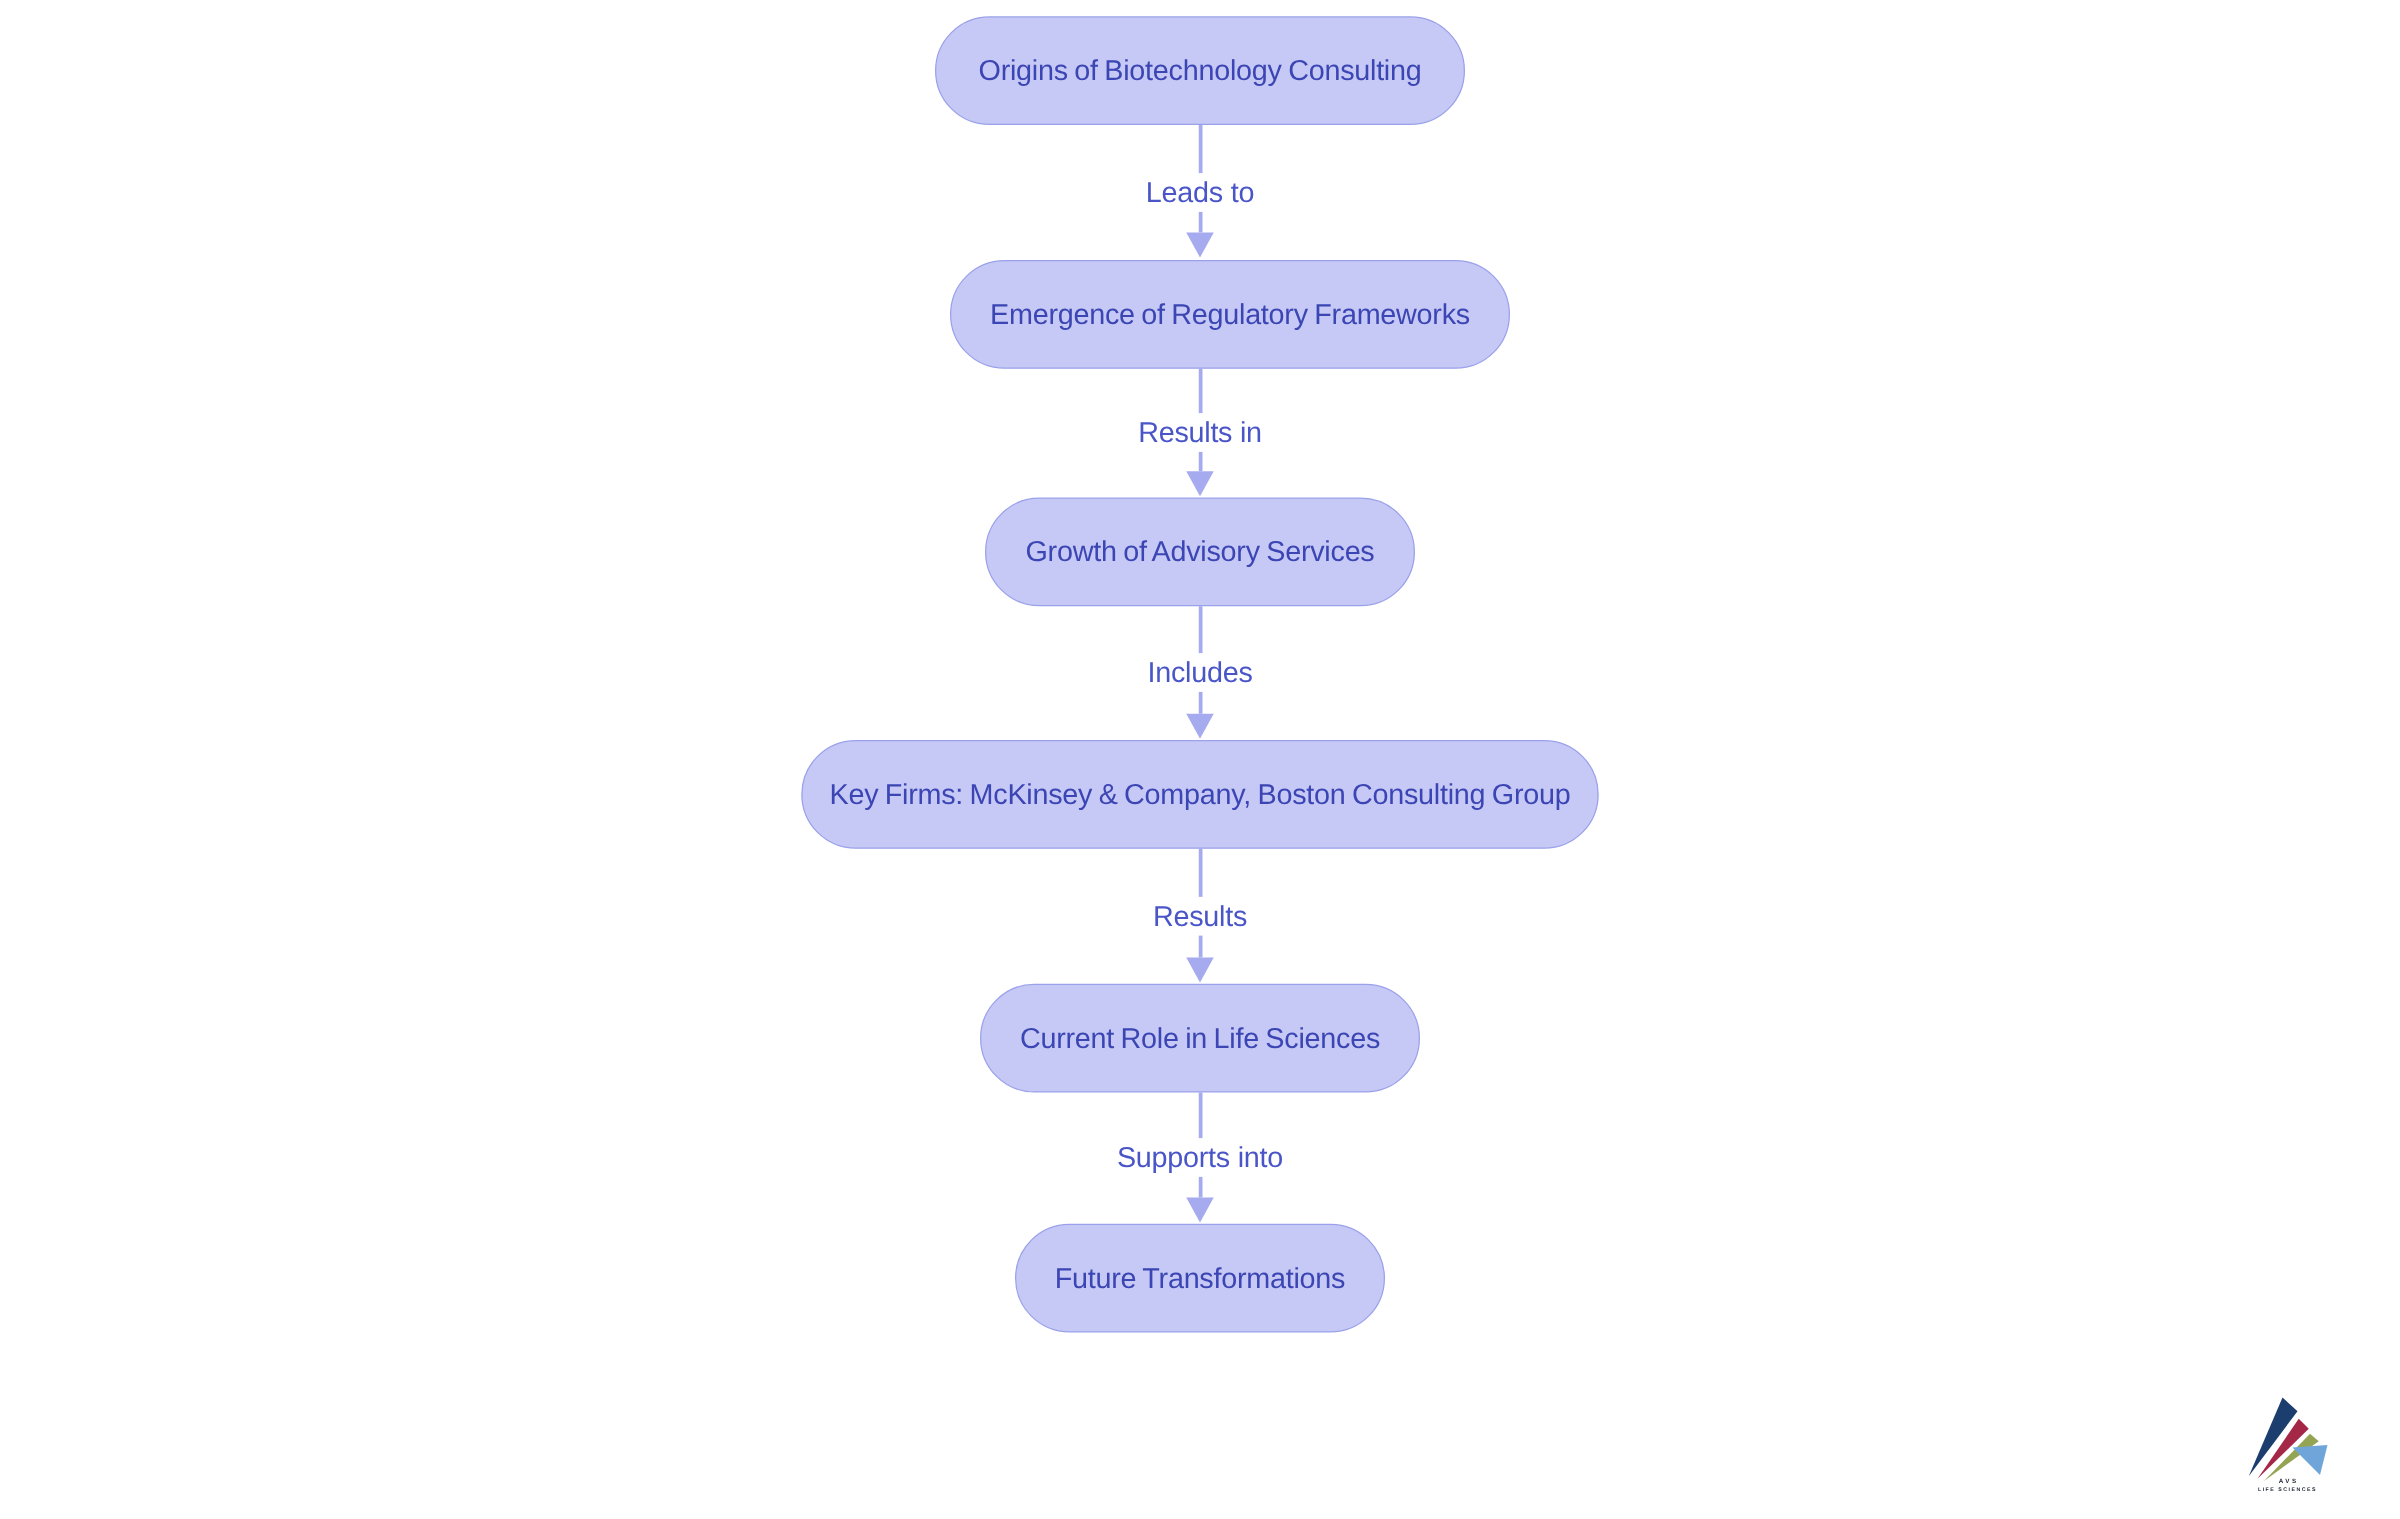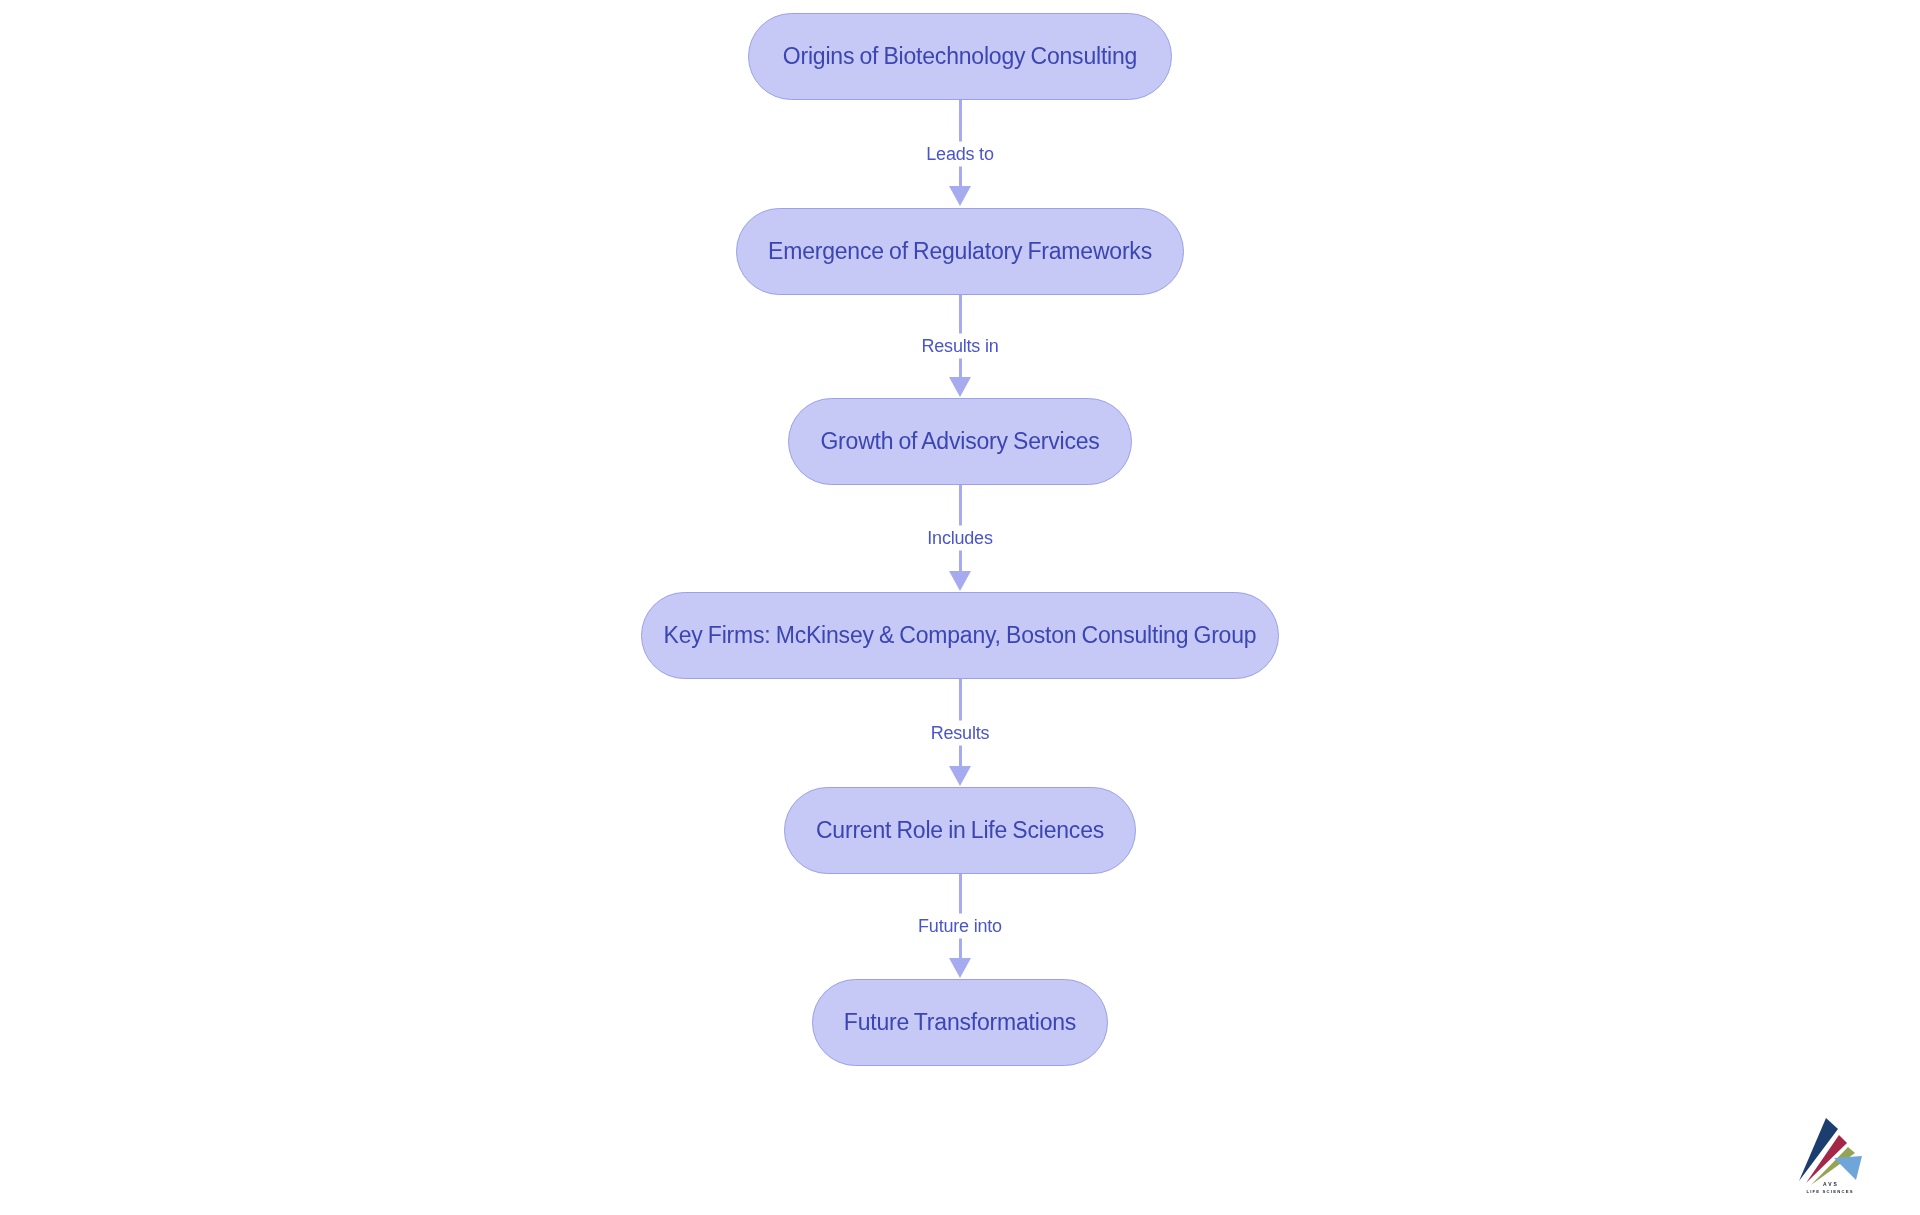--- a/index.html
+++ b/index.html
@@ -55,21 +55,21 @@
   .edge-label {
     position: absolute;
     left: 960px;
     transform: translate(-50%, -50%);
     background: var(--background, #ffffff);
     padding: 2px 7px;
     z-index: 2;
   }
   .edge-label span {
     color: var(--edge-label-text, #4a56c8);
-    font-size: 18px;
+    font-size: 23px;
     letter-spacing: -0.2px;
     white-space: nowrap;
   }
   .logo {
     position: absolute;
     left: 1782px;
     top: 1108px;
     width: 95px;
     height: 88px;
     z-index: 3;
@@ -83,21 +83,21 @@
   .logo .logo-name    { font-size: 4.2px; letter-spacing: 1.2px; }
 </style>
 </head>
 <body>
 
 <div class="canvas">
 
   <div class="node" style="left:748px; top:13px;  width:424px;">
     <span>Origins of Biotechnology Consulting</span>
   </div>
-  <div class="node" style="left:736px; top:208px; width:448px;">
+  <div class="node" style="left:760px; top:208px; width:448px;">
     <span>Emergence of Regulatory Frameworks</span>
   </div>
   <div class="node" style="left:788px; top:398px; width:344px;text-align:right;">
     <span>Growth of Advisory Services</span>
   </div>
   <div class="node" style="left:784px; top:787px; width:352px;">
     <span>Current Role in Life Sciences</span>
   </div>
   <div class="node" style="left:641px; top:592px; width:638px;">
     <span>Key Firms: McKinsey &amp; Company, Boston Consulting Group</span>
@@ -126,21 +126,21 @@
 
   <div class="edge-line" style="top:679px; height:87px;"></div>
   <div class="arrowhead" style="top:766px;"></div>
   <div class="edge-label" style="top:733px;">
     <span>Results</span>
   </div>
 
   <div class="edge-line" style="top:874px; height:84px;"></div>
   <div class="arrowhead" style="top:958px;"></div>
   <div class="edge-label" style="top:926px;">
-    <span>Future into</span>
+    <span>Supports into</span>
   </div>
 
   <svg class="logo" viewBox="0 0 95 88">
     <polygon points="17,73 44,10 56,21" style="fill:var(--logo-navy,#1c3e6e)"></polygon>
     <polygon points="24,75 57,27 65,35" style="fill:var(--logo-crimson,#a52747)"></polygon>
     <polygon points="29,77 66,39 73,45" style="fill:var(--logo-olive,#94a452)"></polygon>
     <polygon points="52,50 80,48 74,72" style="fill:var(--logo-blue,#70a5d9)"></polygon>
     <text class="logo-acronym" x="49" y="78" text-anchor="middle">AVS</text>
     <text class="logo-name" x="48" y="85" text-anchor="middle">LIFE SCIENCES</text>
   </svg>

